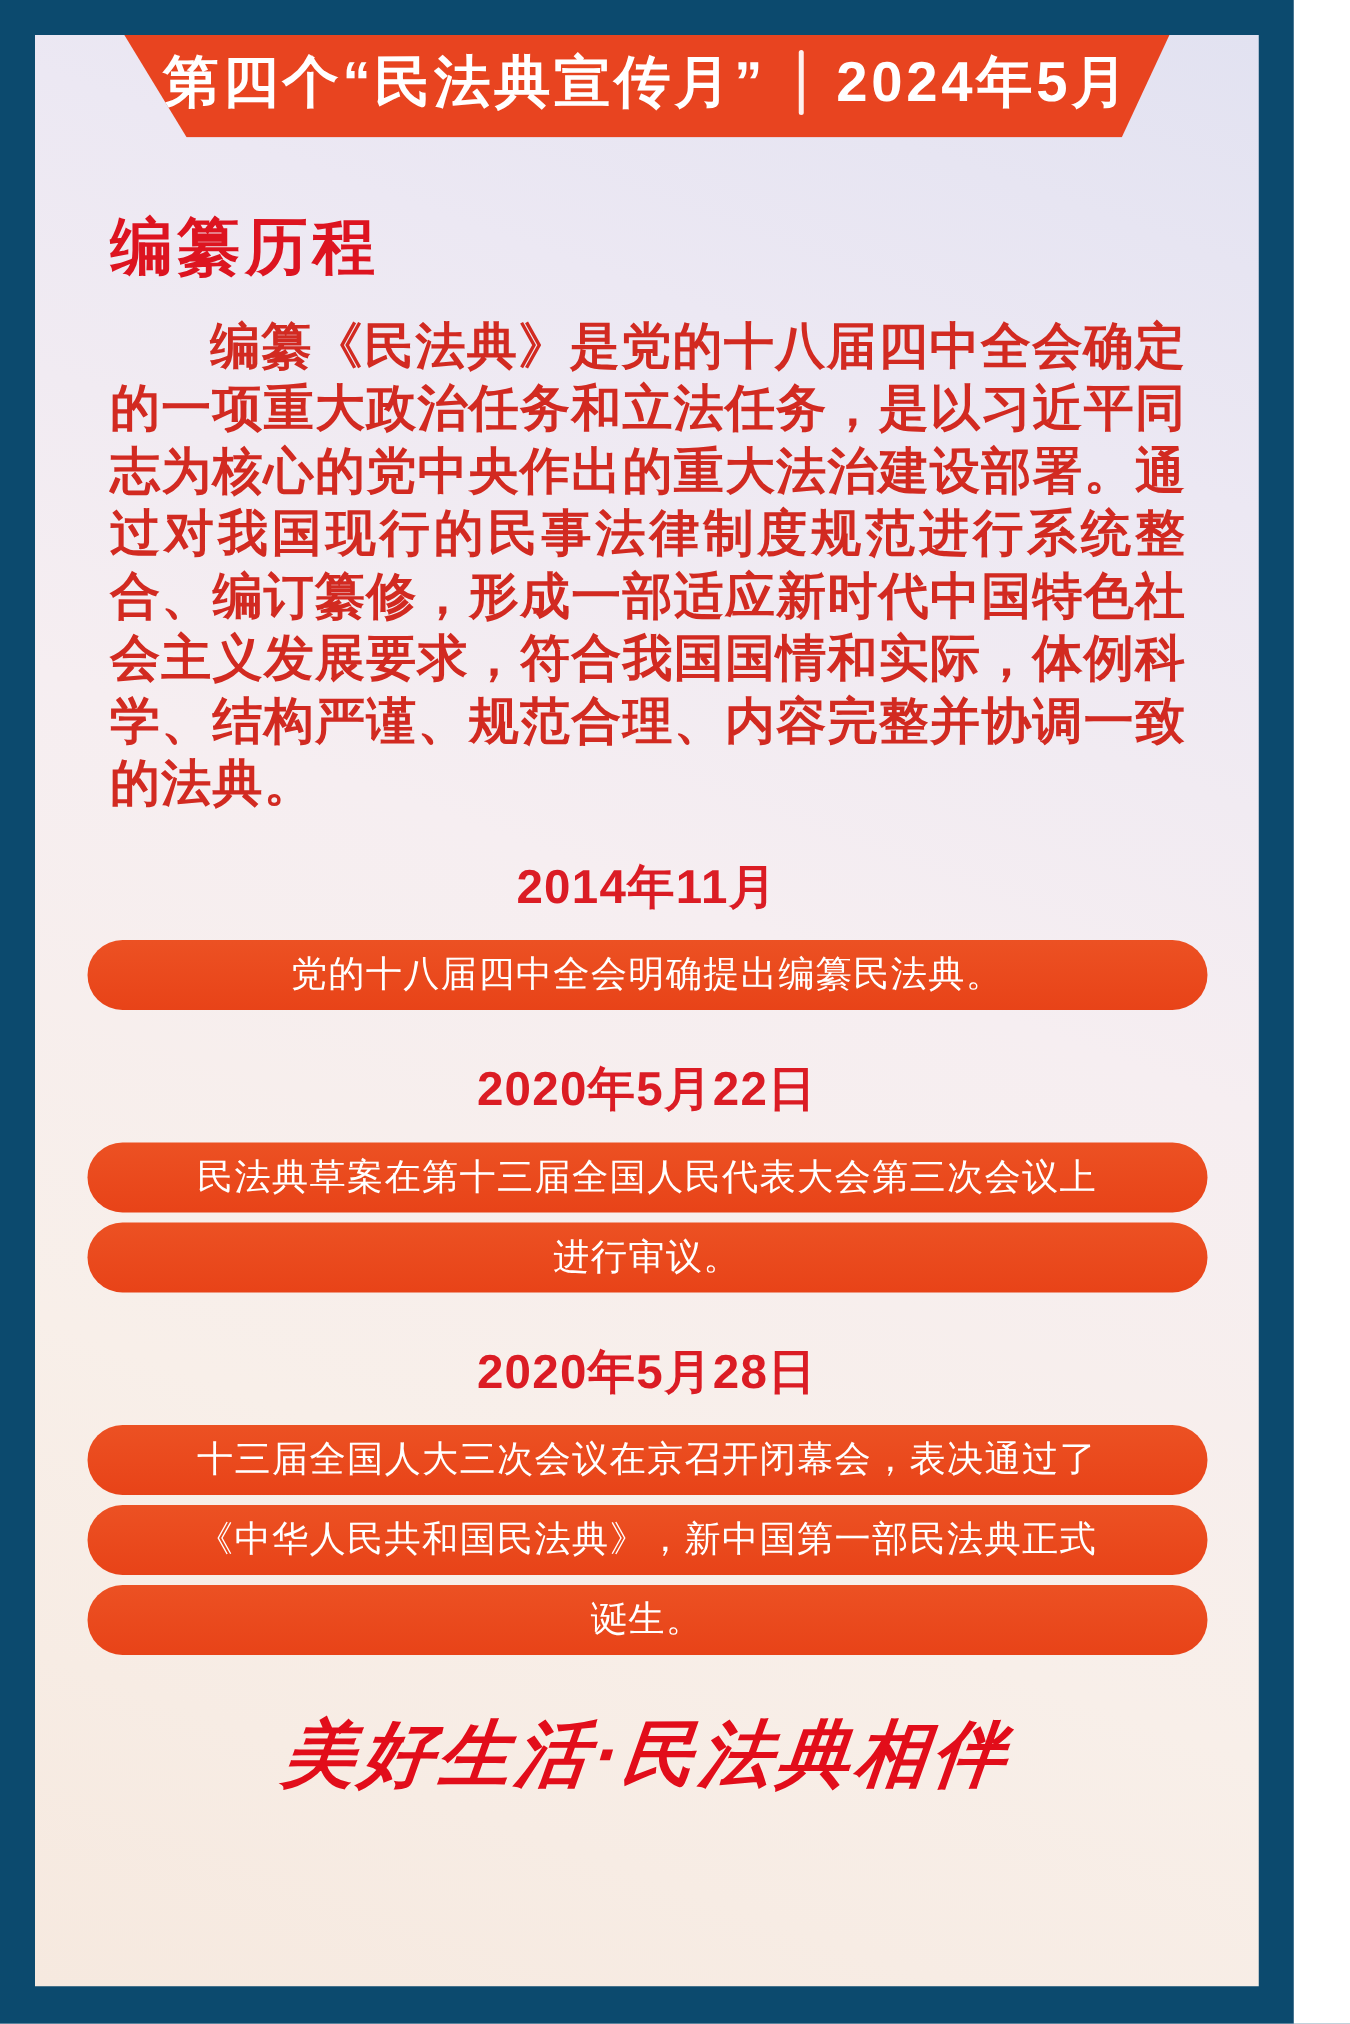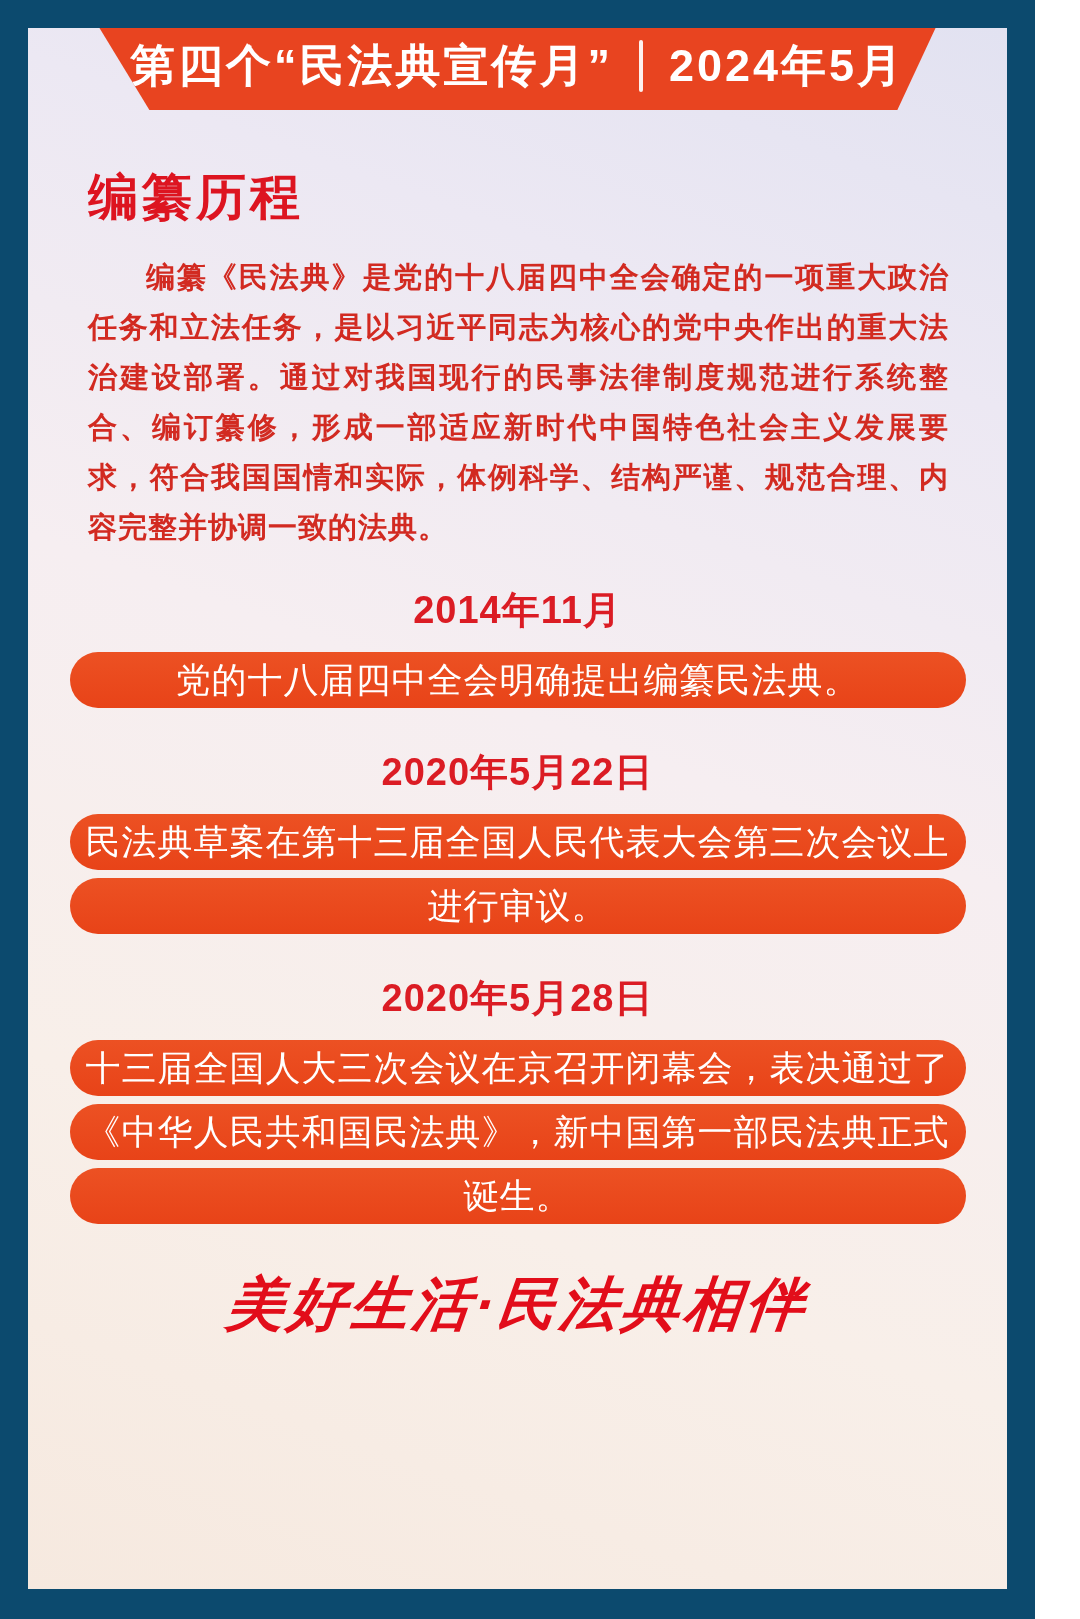--- a/index.html
+++ b/index.html
@@ -69,21 +69,21 @@
     margin: 60px 0 0 60px;
     font-size: 50px;
     line-height: 54px;
     font-weight: 900;
     color: #dd1420;
     letter-spacing: 4px;
     flex: 0 0 auto;
   }
   .paragraph {
     margin: 28px 58px 0 60px;
-    font-size: 29px;
+    font-size: 40px;
     line-height: 50px;
     font-weight: 600;
     color: #d22a21;
     text-indent: 2em;
     text-align: justify;
     letter-spacing: 1px;
     flex: 0 0 auto;
   }
   .timeline {
     margin-top: 38px;
@@ -112,21 +112,21 @@
     display: flex;
     flex-direction: column;
     align-items: center;
   }
   .pill {
     width: 896px;
     height: 56px;
     border-radius: 34px;
     background: linear-gradient(180deg, #ec5123 0%, #e84318 100%);
     color: #ffffff;
-    font-size: 35px;
+    font-size: 29px;
     font-weight: 500;
     letter-spacing: 1px;
     display: flex;
     align-items: center;
     justify-content: center;
     text-align: center;
   }
   .pill + .pill { margin-top: 8px; }
   .footer-slogan {
     margin-top: 50px;

